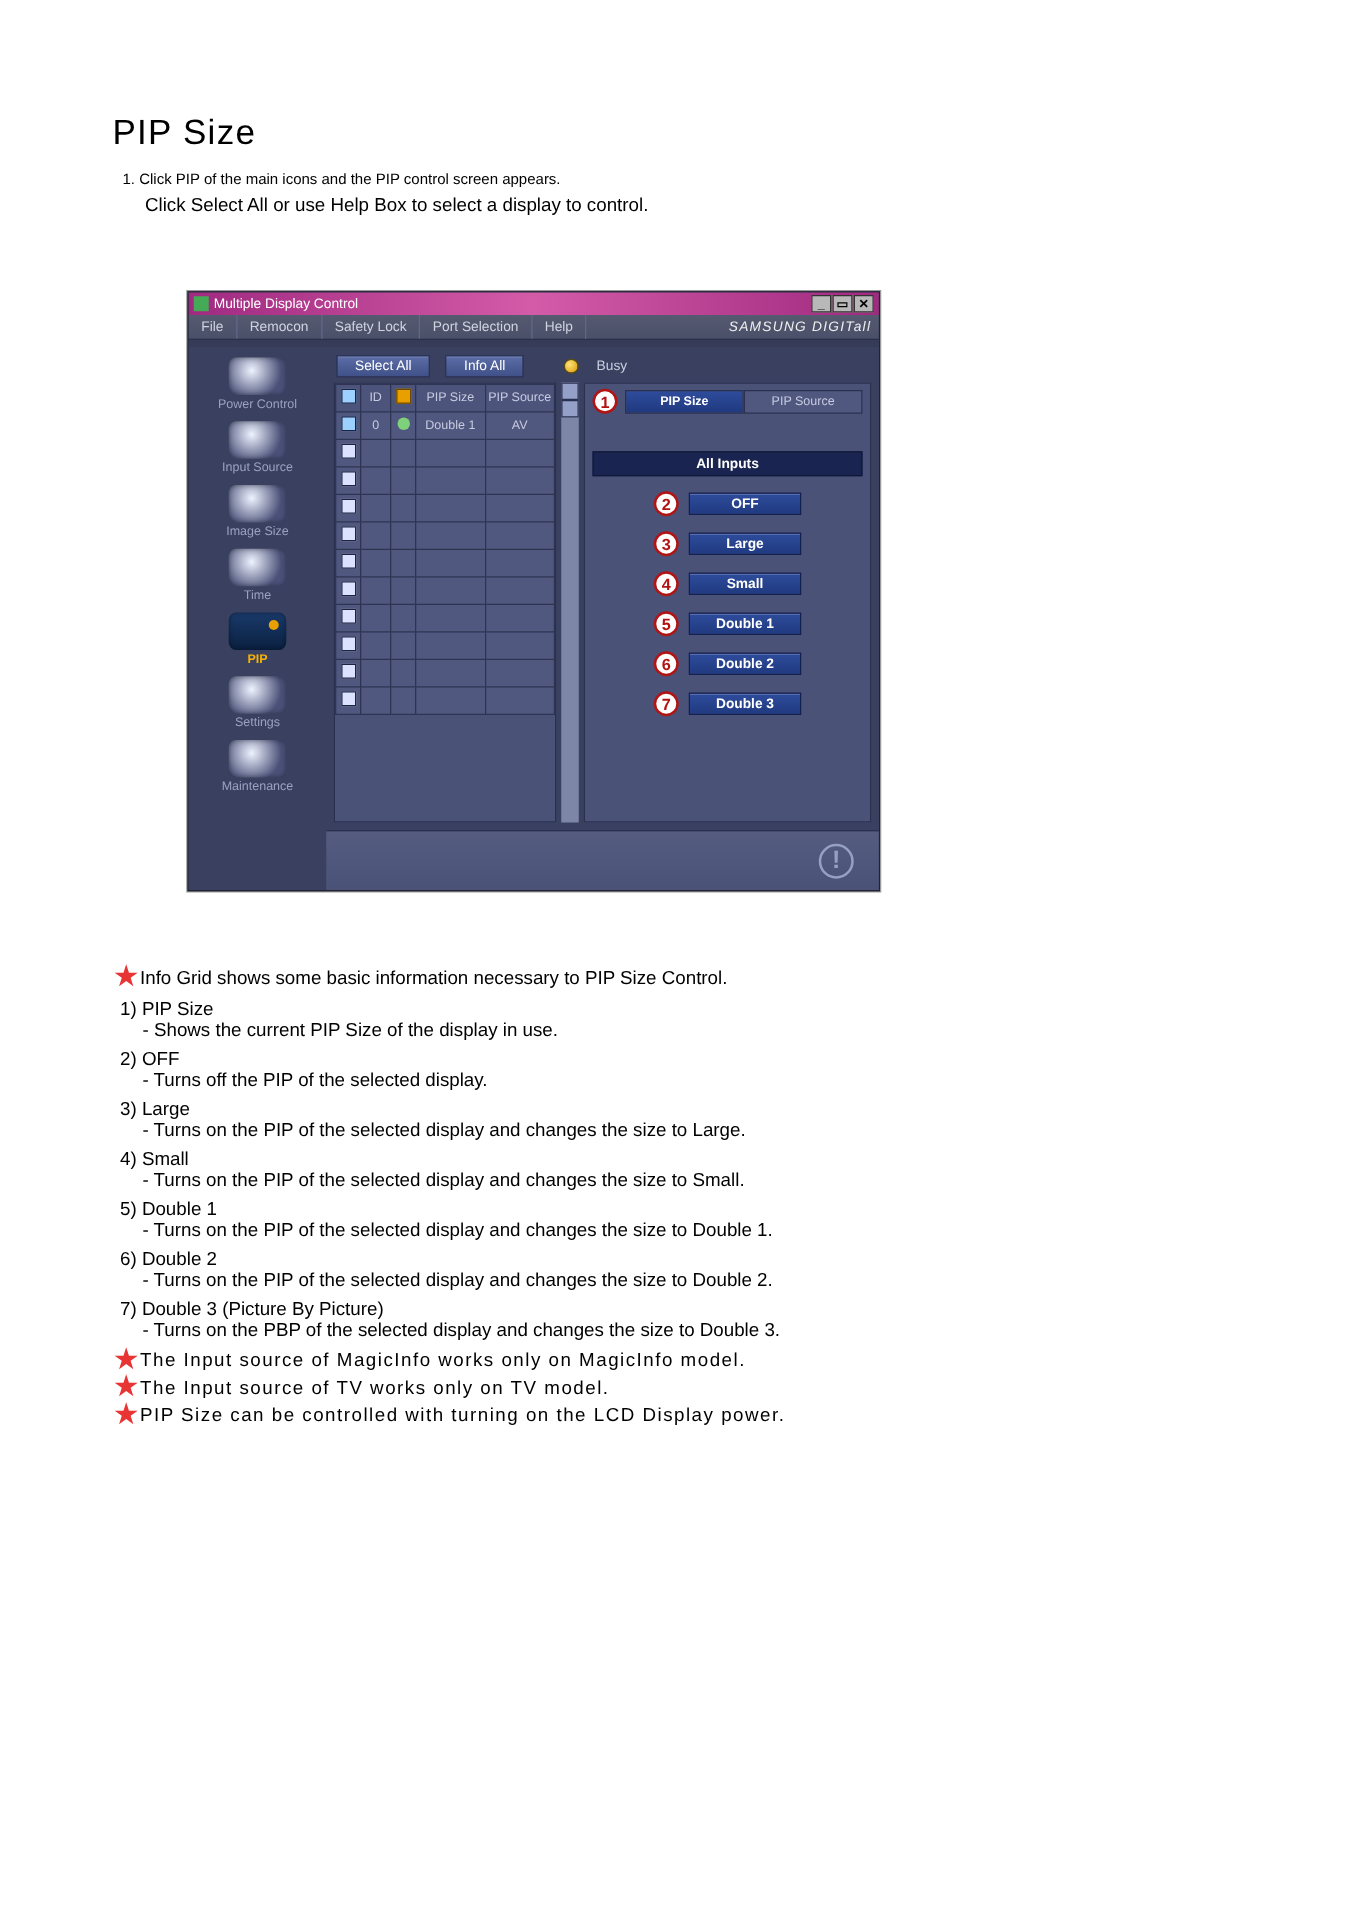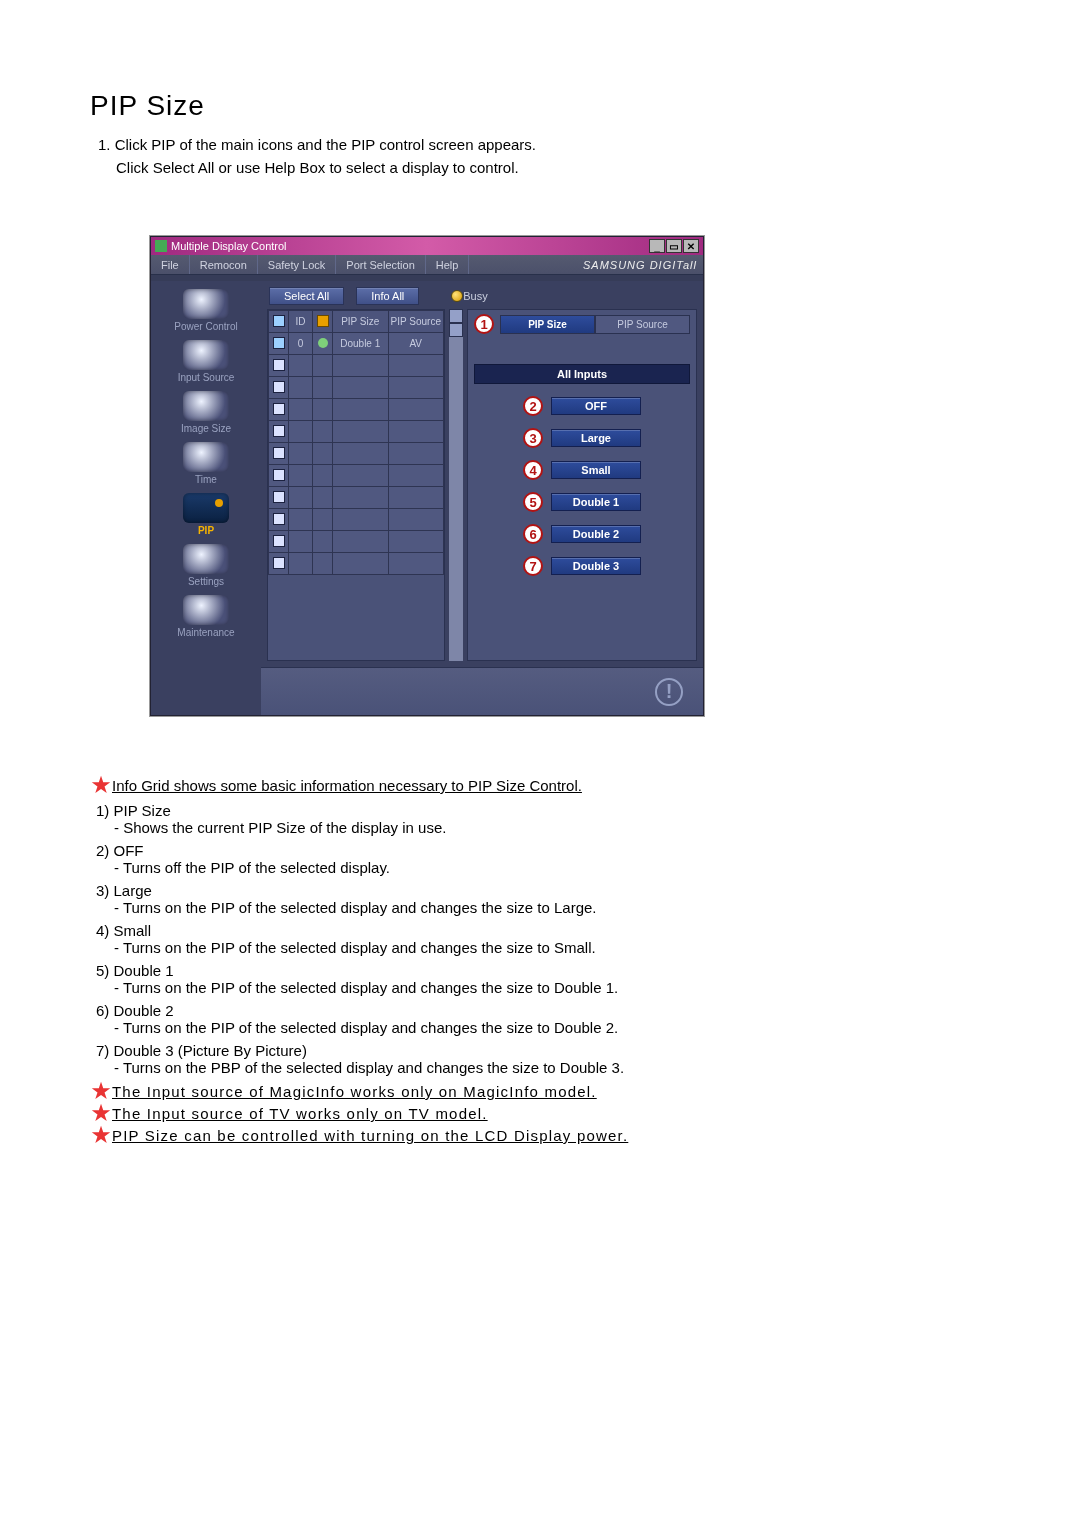--- a/index.html
+++ b/index.html
@@ -10,21 +10,21 @@
     padding: 90px 90px 40px 90px;
     font-size: 15px;
     color: #000;
   }
   .heading {
     font-size: 28px;
     letter-spacing: 1px;
     font-weight: normal;
     margin-bottom: 14px;
   }
-  .intro { margin-left: 8px; margin-bottom: 6px; font-size: 15px; }
+  .intro { margin-left: 8px; margin-bottom: 6px; font-size: 12px; }
   .intro-line { margin-left: 26px; font-size: 15px; }
 
   
   .app-window {
     width: 554px;
     margin: 60px 0 60px 60px;
     border: 1px solid #223;
     background: #3a4055;
     font-size: 11px;
     position: relative;
@@ -114,21 +114,21 @@
   }
   .btn {
     padding: 2px 14px;
     border: 1px solid #2a3358;
     background: linear-gradient(#5c6ea8, #405088);
     color: #fff;
     font-size: 11px;
     box-shadow: 0 1px 0 rgba(255,255,255,.15) inset;
   }
   .busy {
-    display: flex; align-items: center; gap: 0;
+    display: flex; align-items: center; gap: 14px;
     color: #cacfdf; margin-left: 20px;
   }
   .busy-dot {
     width: 12px; height: 12px; border-radius: 50%;
     background: radial-gradient(circle at 35% 35%, #ffe27a, #d89a00);
     border: 1px solid #5a4c10;
   }
   .grid-and-panel { flex:1; display:flex; padding: 2px 6px 6px 6px; gap:4px;}
   
   .grid-wrap {
@@ -238,21 +238,21 @@
     color:#95a0c4; font-size:20px; font-weight:bold;
   }
 
   
   .notes { margin-top: 30px; }
   .star-row { margin-bottom: 4px; display:flex;}
   .star {
     color:#e93434; font-size:24px; line-height:18px;
     width:22px; flex:0 0 22px; text-align:center;
   }
-  .star-text { padding-top:1px; font-size:15px;text-decoration:underline; }
+  .star-text { padding-top:1px; font-size:15px; }
   .num-list { margin:8px 0 0 6px; }
   .num-item { margin-bottom:6px; font-size:15px;}
   .num-item .label { display:block; }
   .num-item .desc { display:block; margin-left:18px; }
   .spaced { letter-spacing: 1.2px; }
 </style>
 </head>
 <body>
 
 <h2 class="heading">PIP Size</h2>

